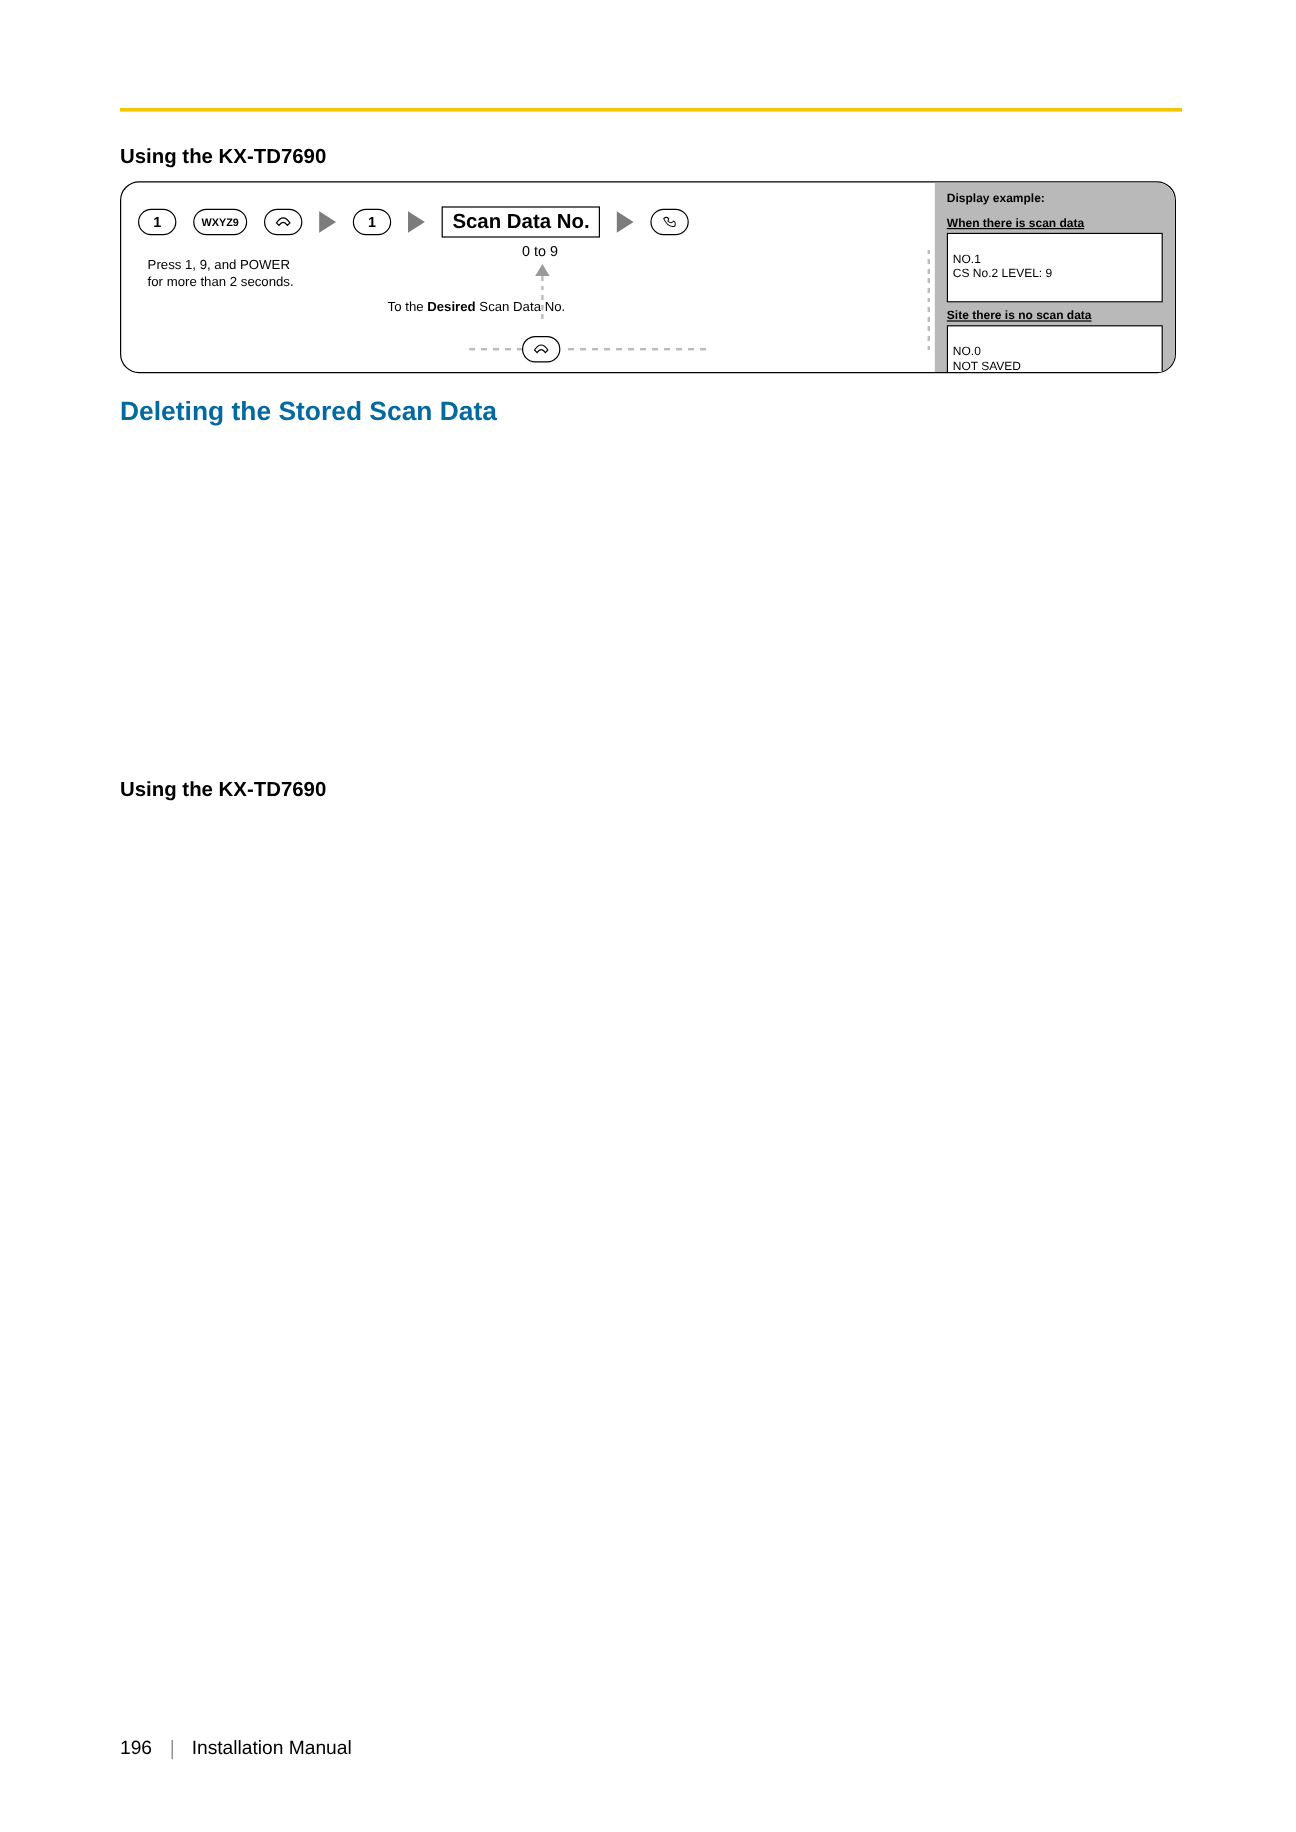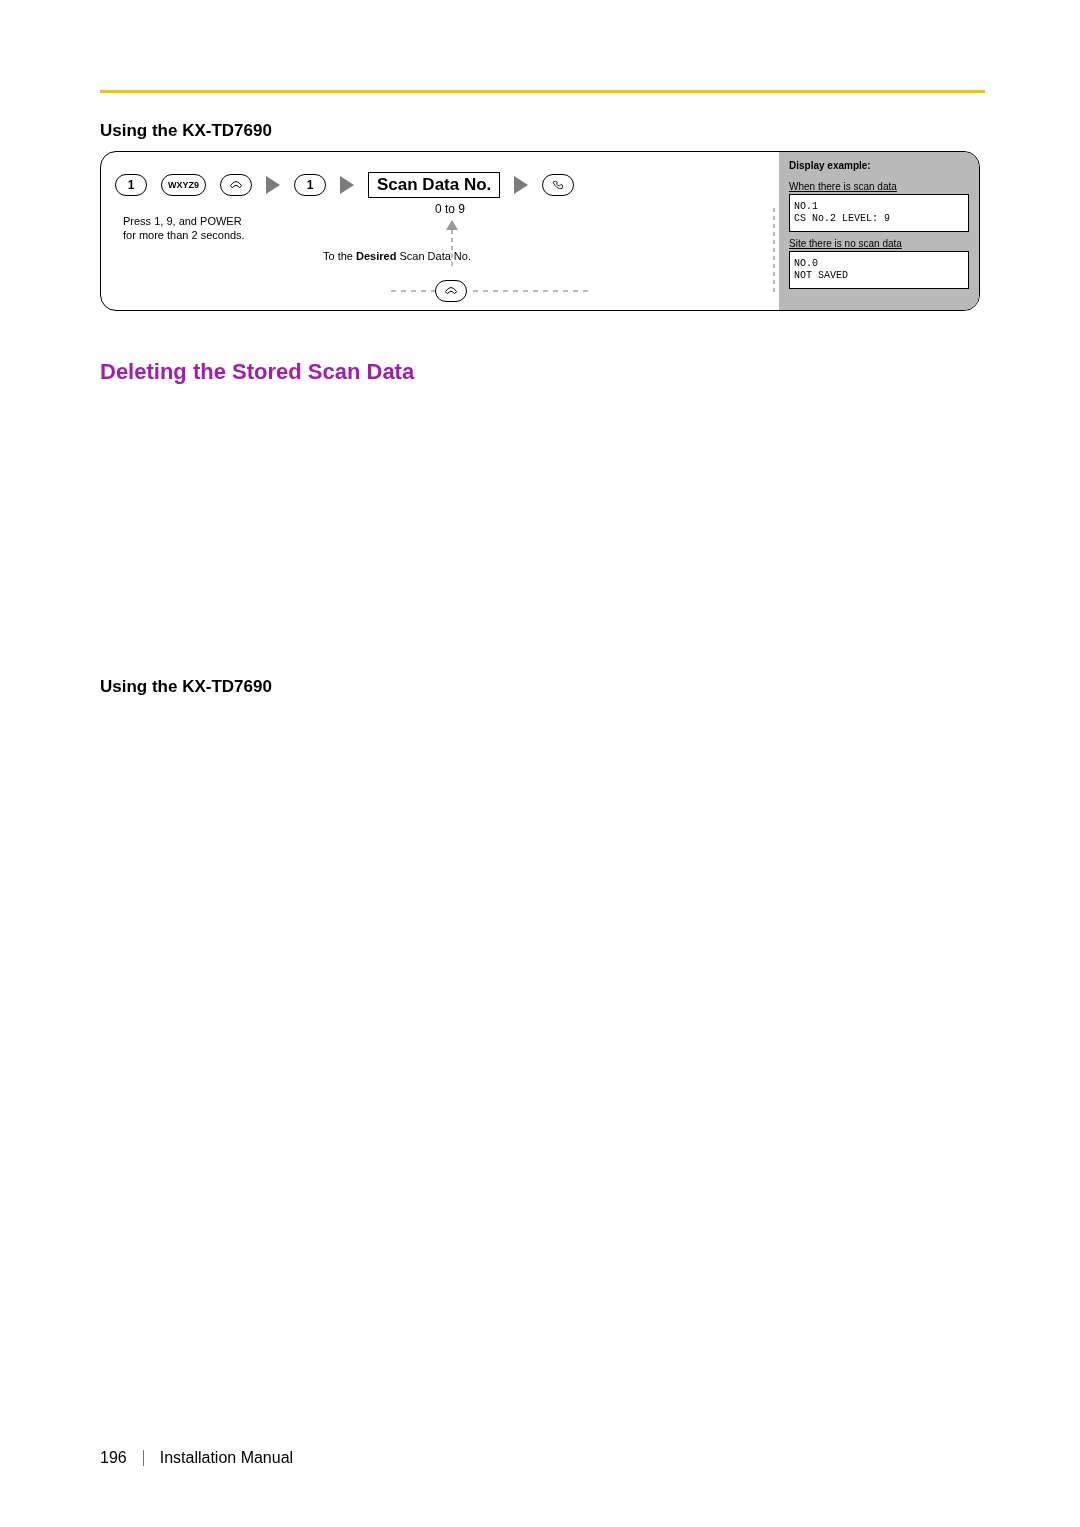--- a/index.html
+++ b/index.html
@@ -27,22 +27,22 @@
     margin-bottom: 28px;
   }
   .subhead {
     font-size: 17px;
     font-weight: bold;
     margin: 0 0 10px 0;
   }
   .section-title {
     font-size: 22px;
     font-weight: bold;
-    color: #a21caf;
-    margin-top: 48px;
+    color: #0369a1;
+    margin-top: 19px;
     margin-bottom: 12px;
   }
   .diagram-box {
     border: 1px solid #000;
     border-radius: 16px;
     padding: 14px 0 14px 14px;
     position: relative;
     height: 160px;
     width: 880px;
     overflow: hidden;
@@ -139,29 +139,28 @@
     width: 200px;
     height: 160px;
     background: #b9b9b9;
     padding: 8px 10px;
     font-size: 10px;
     color: #000;
     border-top-right-radius: 16px;
     border-bottom-right-radius: 16px;
   }
   .dp-title { font-weight: bold; margin-bottom: 10px; }
-  .dp-sub { font-weight: normal; text-decoration: underline; margin-top: 4px; margin-bottom: 2px; }
+  .dp-sub { font-weight: bold; text-decoration: underline; margin-top: 4px; margin-bottom: 2px; }
   .dp-box {
     border: 1.5px solid #000;
     background: #fff;
-    padding: 6px 4px;
+    padding: 16px 4px;
     font-size: 10px;
     line-height: 1.2;
     margin-bottom: 6px;
-    font-family: Liberation Mono, monospace;
   }
   .right-vline-dots {
     position: absolute;
     right: 204px;
     top: 56px;
     width: 2px;
     height: 84px;
     background: repeating-linear-gradient(to bottom, #bbb 0 4px, transparent 4px 8px);
   }
   .h-sub-spacer { height: 140px; }

